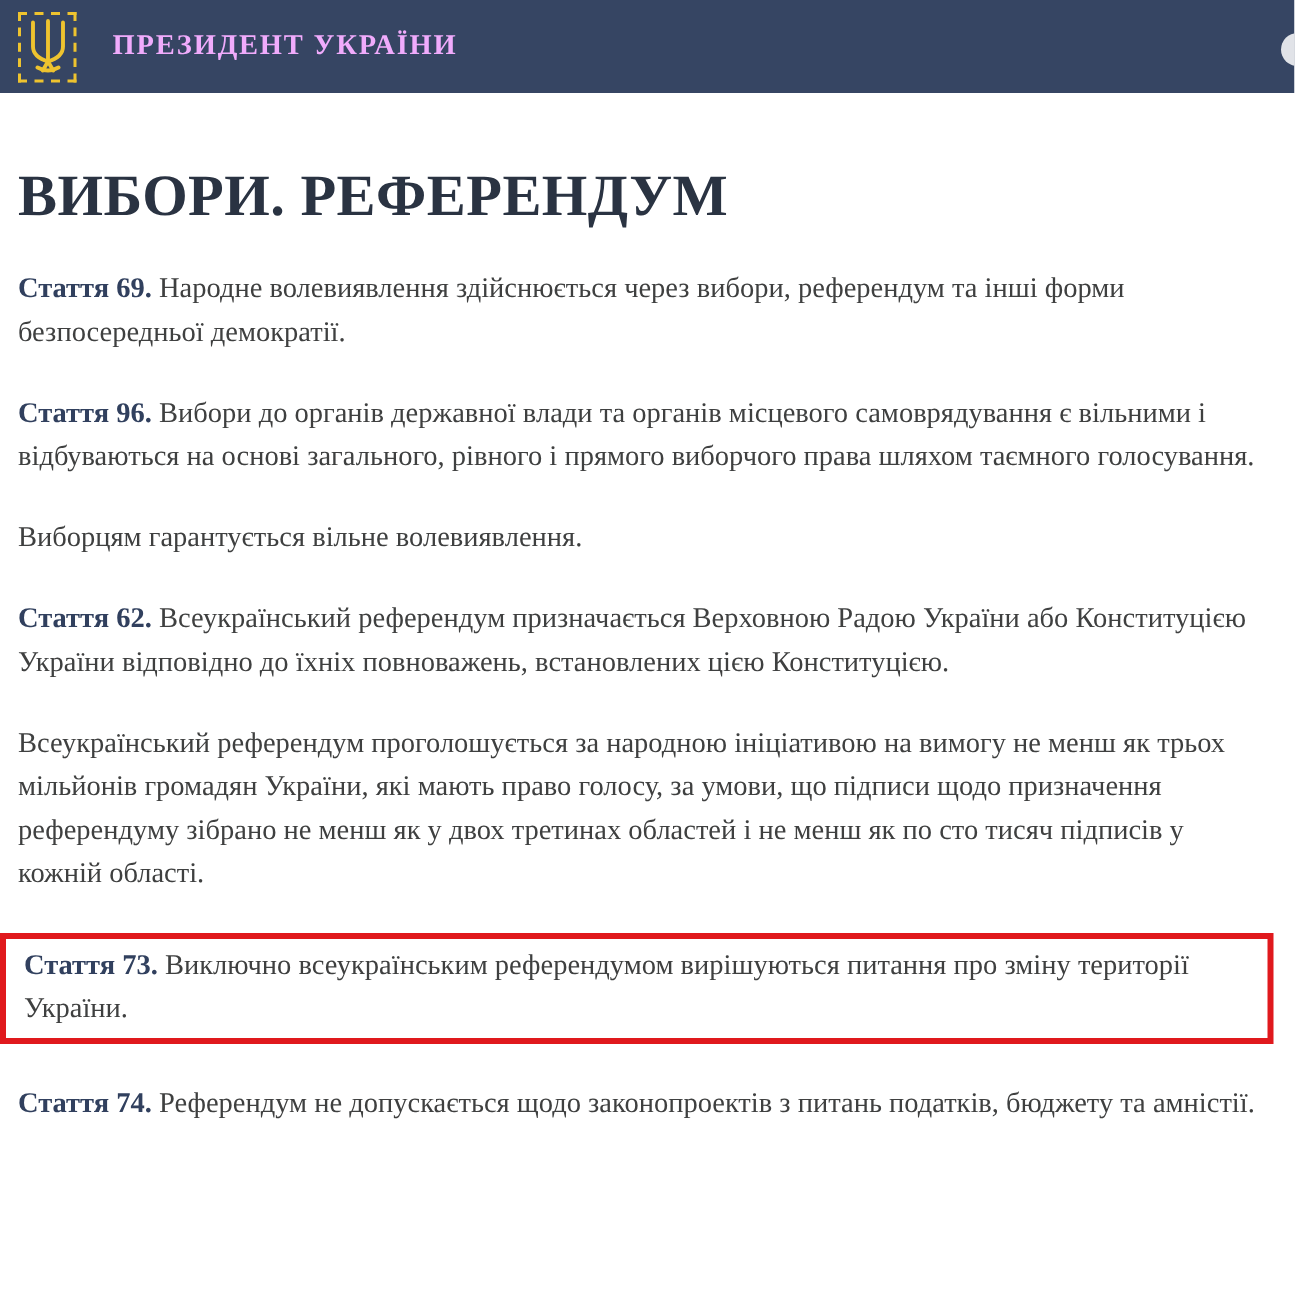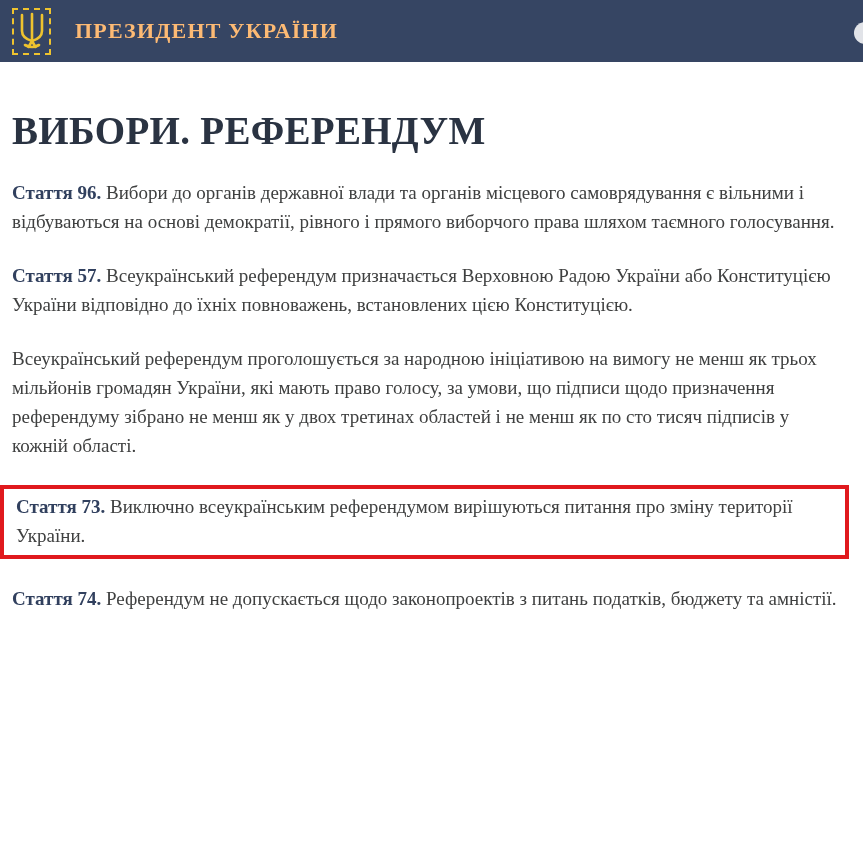--- a/index.html
+++ b/index.html
@@ -24,22 +24,22 @@
     border: 2px dashed #eec32f;
     display: flex;
     align-items: center;
     justify-content: center;
     cursor: pointer;
     flex: 0 0 auto;
   }
   .emblem-box svg { display: block; }
   .site-title {
     margin-left: 24px;
-    color: #fdba74;
-    font-size: 22px;
+    color: #f0abfc;
+    font-size: 19px;
     font-weight: 600;
     letter-spacing: 1.2px;
     white-space: nowrap;
   }
   .edge-widget {
     position: absolute;
     right: -13px;
     top: 22px;
     width: 22px; height: 22px;
     border-radius: 50%;
@@ -93,26 +93,28 @@
       </svg>
     </span>
   </div>
   <div class="site-title">ПРЕЗИДЕНТ УКРАЇНИ</div>
   <div class="edge-widget"></div>
 </header>
 
 <main class="content">
   <h1 class="page-title">ВИБОРИ. РЕФЕРЕНДУМ</h1>
 
+  <p class="article"><strong>Стаття 69.</strong> <span>Народне волевиявлення здійснюється через вибори, референдум та інші форми безпосередньої демократії.</span></p>
 
 
 
-  <p class="article"><strong>Стаття 96.</strong> <span>Вибори до органів державної влади та органів місцевого самоврядування є вільними і відбуваються на основі демократії, рівного і прямого виборчого права шляхом таємного голосування.</span></p>
+  <p class="article"><strong>Стаття 96.</strong> <span>Вибори до органів державної влади та органів місцевого самоврядування є вільними і відбуваються на основі загального, рівного і прямого виборчого права шляхом таємного голосування.</span></p>
 
+  <p class="article"><span>Виборцям гарантується вільне волевиявлення.</span></p>
 
-  <p class="article"><strong>Стаття 57.</strong> <span>Всеукраїнський референдум призначається Верховною Радою України або Конституцією України відповідно до їхніх повноважень, встановлених цією Конституцією.</span></p>
+  <p class="article"><strong>Стаття 62.</strong> <span>Всеукраїнський референдум призначається Верховною Радою України або Конституцією України відповідно до їхніх повноважень, встановлених цією Конституцією.</span></p>
 
   <p class="article"><span>Всеукраїнський референдум проголошується за народною ініціативою на вимогу не менш як трьох мільйонів громадян України, які мають право голосу, за умови, що підписи щодо призначення референдуму зібрано не менш як у двох третинах областей і не менш як по сто тисяч підписів у кожній області.</span></p>
 
   <p class="article highlight"><strong>Стаття 73.</strong> <span>Виключно всеукраїнським референдумом вирішуються питання про зміну території України.</span></p>
 
   <p class="article"><strong>Стаття 74.</strong> <span>Референдум не допускається щодо законопроектів з питань податків, бюджету та амністії.</span></p>
 </main>
 
 </body></html>

